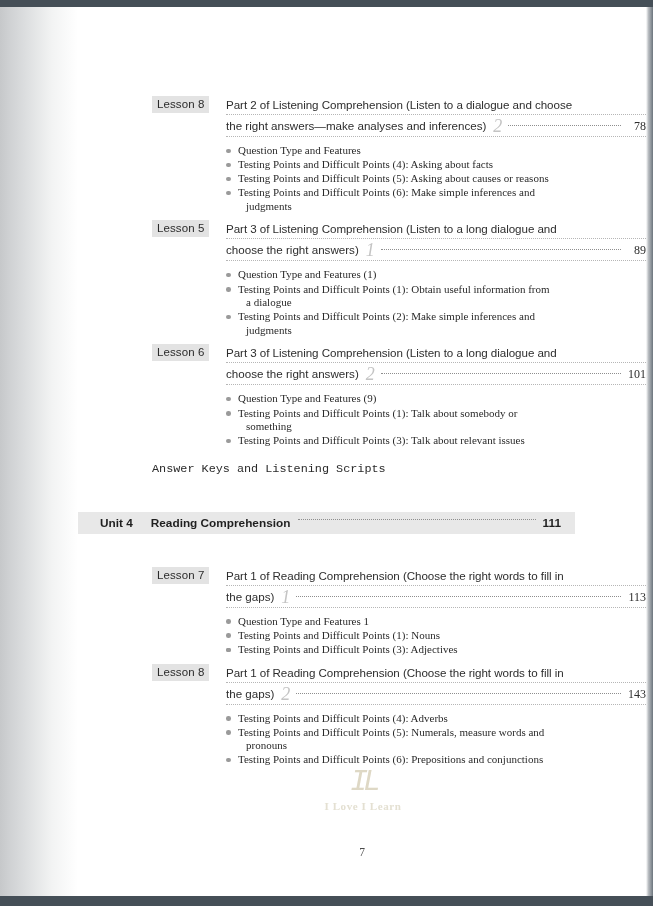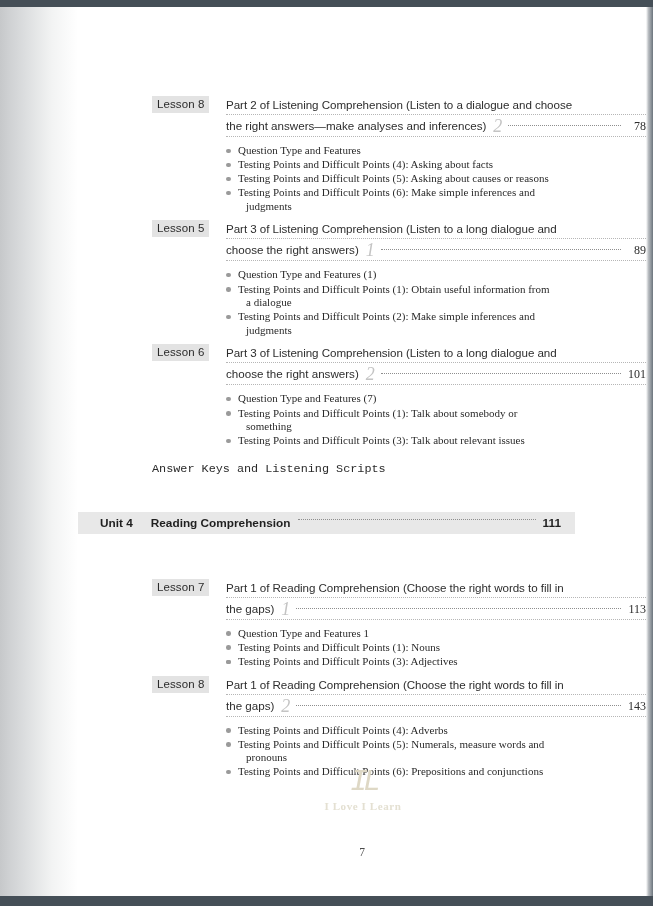--- a/index.html
+++ b/index.html
@@ -309,37 +309,37 @@
               <span class="badge">Lesson 6</span>
               <div class="title-line">Part 3 of Listening Comprehension  (Listen to a long dialogue and</div>
               <div class="title-row2">
                 <span>choose the right answers)</span>
                 <span class="script-num">2</span>
                 <span class="leader"></span>
                 <span class="pageno">101</span>
               </div>
             </div>
             <ul class="bullets">
-              <li><span class="dot"></span><span>Question Type and Features (7)</span></li>
+              <li><span class="dot"></span><span>Question Type and Features (9)</span></li>
               <li><span class="dot"></span><span>Testing Points and Difficult Points (1): Talk about somebody or</span><span class="cont">something</span></li>
               <li><span class="dot"></span><span>Testing Points and Difficult Points (3): Talk about relevant issues</span></li>
             </ul>
           </div>
         </div>
 
       <div class="plain-line">Answer Keys and Listening Scripts</div>
 
       <div class="unit-band">
         <span class="unit-label">Unit 4</span>
         <span class="unit-title">Reading Comprehension</span>
         <span class="unit-leader"></span>
         <span class="unit-page">111</span>
       </div>
 
-      <div id="group-2" style="padding-top:44px;">
+      <div id="group-2" style="padding-top:32px;">
           <div class="entry">
             <div class="entry-head">
               <span class="badge">Lesson 7</span>
               <div class="title-line">Part 1 of Reading Comprehension  (Choose the right words to fill in</div>
               <div class="title-row2">
                 <span>the gaps)</span>
                 <span class="script-num">1</span>
                 <span class="leader"></span>
                 <span class="pageno">113</span>
               </div>

